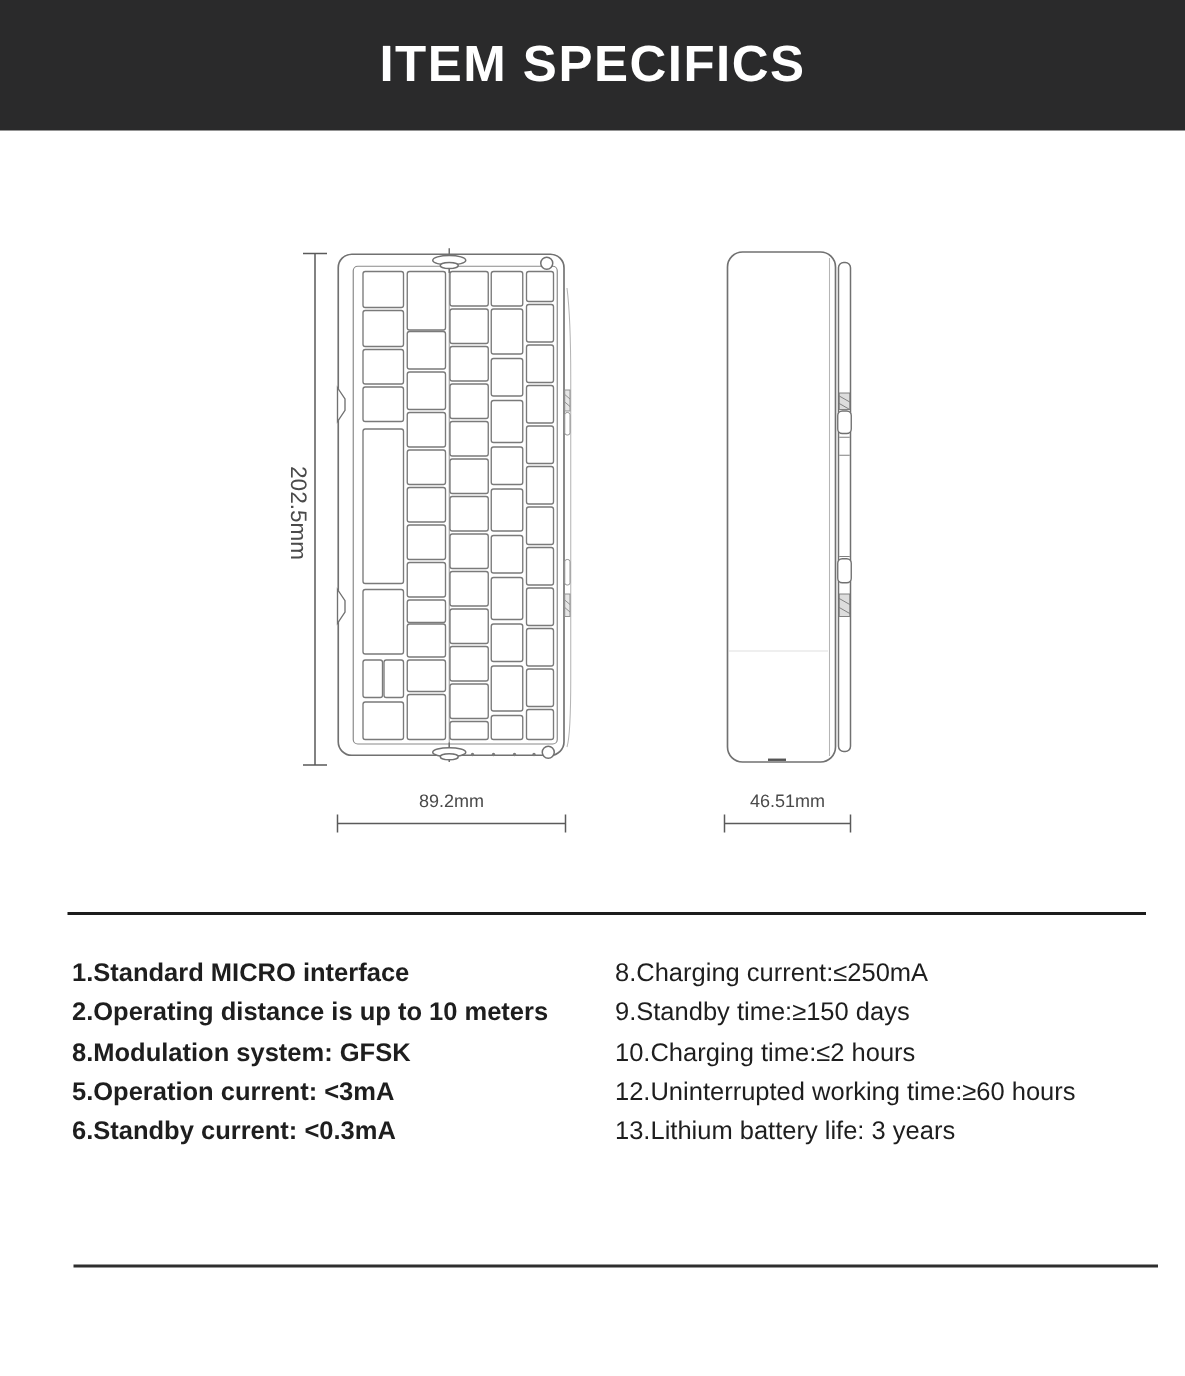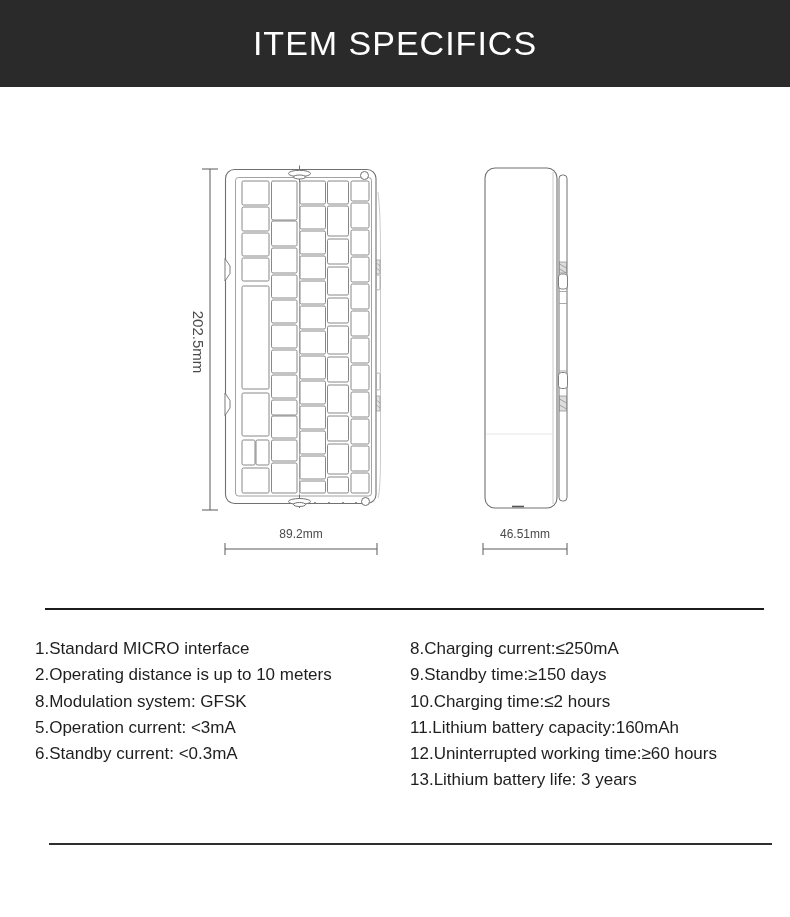--- a/index.html
+++ b/index.html
@@ -1,21 +1,21 @@
 <!DOCTYPE html>
 <html><head>
 <meta charset="utf-8">
 <style>
   html,body{margin:0;padding:0;background:#fff;}
   .page{position:relative;width:790px;height:917px;background:#ffffff;overflow:hidden;
         font-family:"Liberation Sans","DejaVu Sans",sans-serif;}
   
   .header{position:absolute;left:0;top:0;width:790px;height:87px;background:#2a2a2b;
           display:flex;align-items:center;justify-content:center;}
-  .header h1{margin:0;color:#ffffff;font-size:34px;font-weight:normal;letter-spacing:1px;}
+  .header h1{margin:0;color:#ffffff;font-size:34px;font-weight:bold;letter-spacing:1px;}
   
   .diagram{position:absolute;left:0;top:87px;width:790px;height:520px;}
   .diagram svg{position:absolute;left:0;top:0;}
   .dim-label{position:absolute;color:#4a4a4a;font-size:12px;text-align:center;}
   .dim-label.vertical{transform:rotate(90deg);font-size:15px;}
   
   .divider{position:absolute;height:2px;background:#1c1c1c;}
   .divider.bottom{background:#2e2e2e;}
   
   .spec-col{position:absolute;top:636px;color:#1e1e1e;font-size:17px;line-height:26.3px;
@@ -160,32 +160,31 @@
       </g>
     </svg>
 
     <div class="dim-label vertical" style="left:152px;top:245px;width:90px;height:20px;">202.5mm</div>
     <div class="dim-label" style="left:225px;top:440px;width:152px;">89.2mm</div>
     <div class="dim-label" style="left:483px;top:440px;width:84px;">46.51mm</div>
   </div>
 
   <div class="divider" style="left:45px;top:608px;width:719px;"></div>
 
-  <div class="spec-col" style="left:35px;">
+  <div class="spec-col" style="left:48px;font-weight:bold;">
     <div class="spec-line">1.Standard MICRO interface</div>
     <div class="spec-line">2.Operating distance is up to 10 meters</div>
     <div class="spec-line">8.Modulation system: GFSK</div>
     <div class="spec-line">5.Operation current: &lt;3mA</div>
     <div class="spec-line">6.Standby current: &lt;0.3mA</div>
   </div>
 
   <div class="spec-col" style="left:410px;">
     <div class="spec-line">8.Charging current:≤250mA</div>
     <div class="spec-line">9.Standby time:≥150 days</div>
     <div class="spec-line">10.Charging time:≤2 hours</div>
-    <div class="spec-line">11.Lithium battery capacity:160mAh</div>
     <div class="spec-line">12.Uninterrupted working time:≥60 hours</div>
     <div class="spec-line">13.Lithium battery life: 3 years</div>
   </div>
 
   <div class="divider bottom" style="left:49px;top:843px;width:723px;"></div>
 
 </div>
 
 </body></html>

